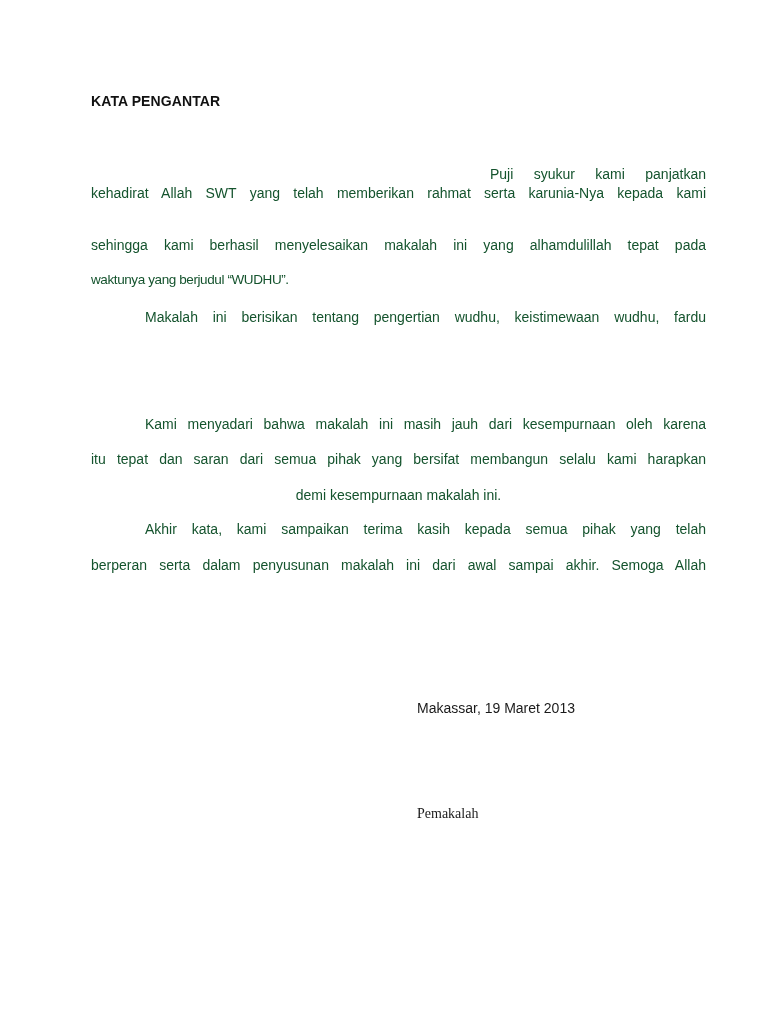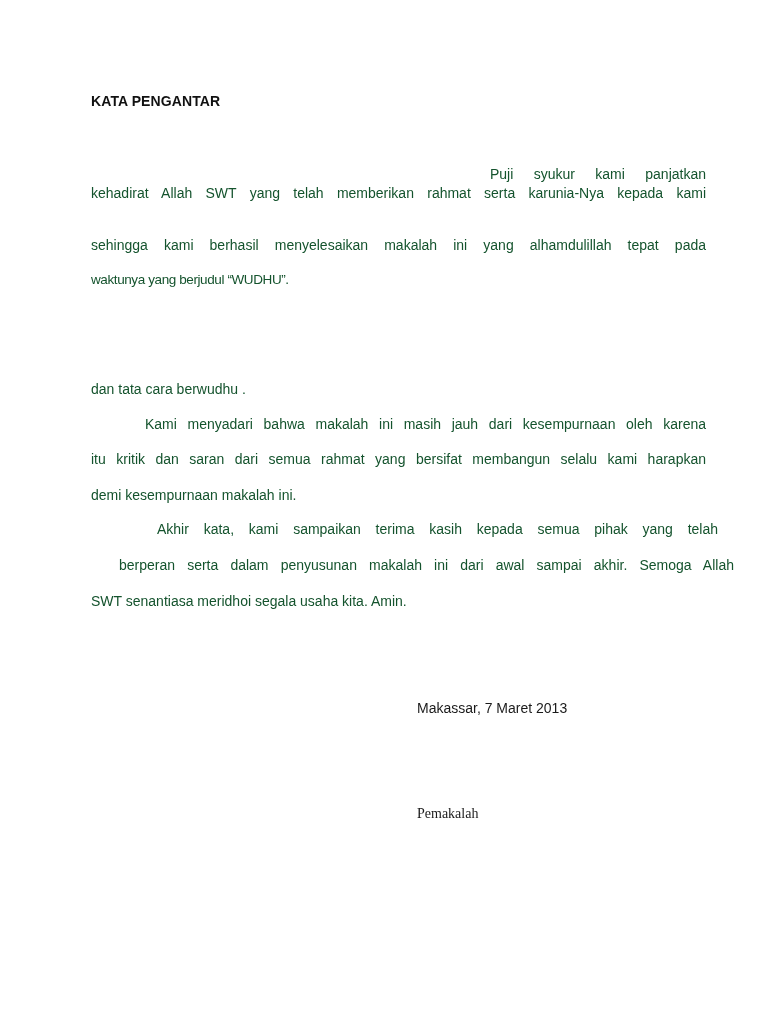--- a/index.html
+++ b/index.html
@@ -64,26 +64,25 @@
 
 <div class="page">
 
   <div class="title">KATA PENGANTAR</div>
 
   <div class="line justify right-start" style="top:165px;">Puji syukur kami panjatkan</div>
   <div class="line justify" style="top:184px;">kehadirat Allah SWT yang telah memberikan rahmat serta karunia-Nya kepada kami</div>
   <div class="line narrow" style="top:271px;">waktunya yang berjudul “WUDHU”.</div>
   <div class="line justify" style="top:236px;">sehingga kami berhasil menyelesaikan makalah ini yang alhamdulillah tepat pada</div>
 
-  <div class="line" style="top:380px;">dan tata cara berwudhu .</div>
+  <div class="line justify indent" style="top:308px;">Makalah ini berisikan tentang pengertian wudhu, keistimewaan wudhu, fardu</div>
 
   <div class="line justify indent" style="top:415px;">Kami menyadari bahwa makalah ini masih jauh dari kesempurnaan oleh karena</div>
-  <div class="line justify" style="top:450px;">itu kritik dan saran dari semua rahmat yang bersifat membangun selalu kami harapkan</div>
-  <div class="line" style="top:486px;">demi kesempurnaan makalah ini.</div>
+  <div class="line justify" style="top:450px;">itu tepat dan saran dari semua pihak yang bersifat membangun selalu kami harapkan</div>
+  <div class="line" style="top:486px;text-align:center;">demi kesempurnaan makalah ini.</div>
 
-  <div class="line justify indent" style="top:520px;margin-left:12px;">Akhir kata, kami sampaikan terima kasih kepada semua pihak yang telah</div>
-  <div class="line justify" style="top:556px;margin-left:28px;">berperan serta dalam penyusunan makalah ini dari awal sampai akhir. Semoga Allah</div>
-  <div class="line" style="top:592px;">SWT senantiasa meridhoi segala usaha kita. Amin.</div>
+  <div class="line justify indent" style="top:520px;">Akhir kata, kami sampaikan terima kasih kepada semua pihak yang telah</div>
+  <div class="line justify" style="top:556px;">berperan serta dalam penyusunan makalah ini dari awal sampai akhir. Semoga Allah</div>
 
-  <div class="sig" style="top:700px;">Makassar, 7 Maret 2013</div>
+  <div class="sig" style="top:700px;">Makassar, 19 Maret 2013</div>
   <div class="sig" style="top:806px;font-family:Liberation Serif, serif;">Pemakalah</div>
 
 </div>
 
 </body></html>

